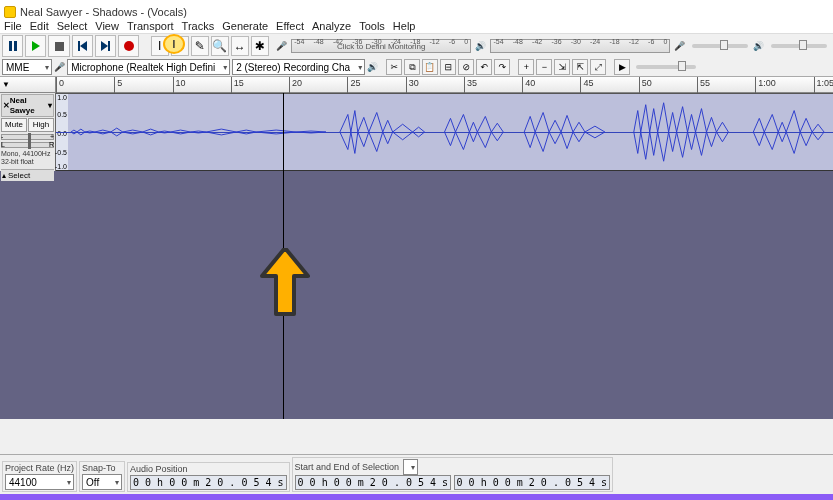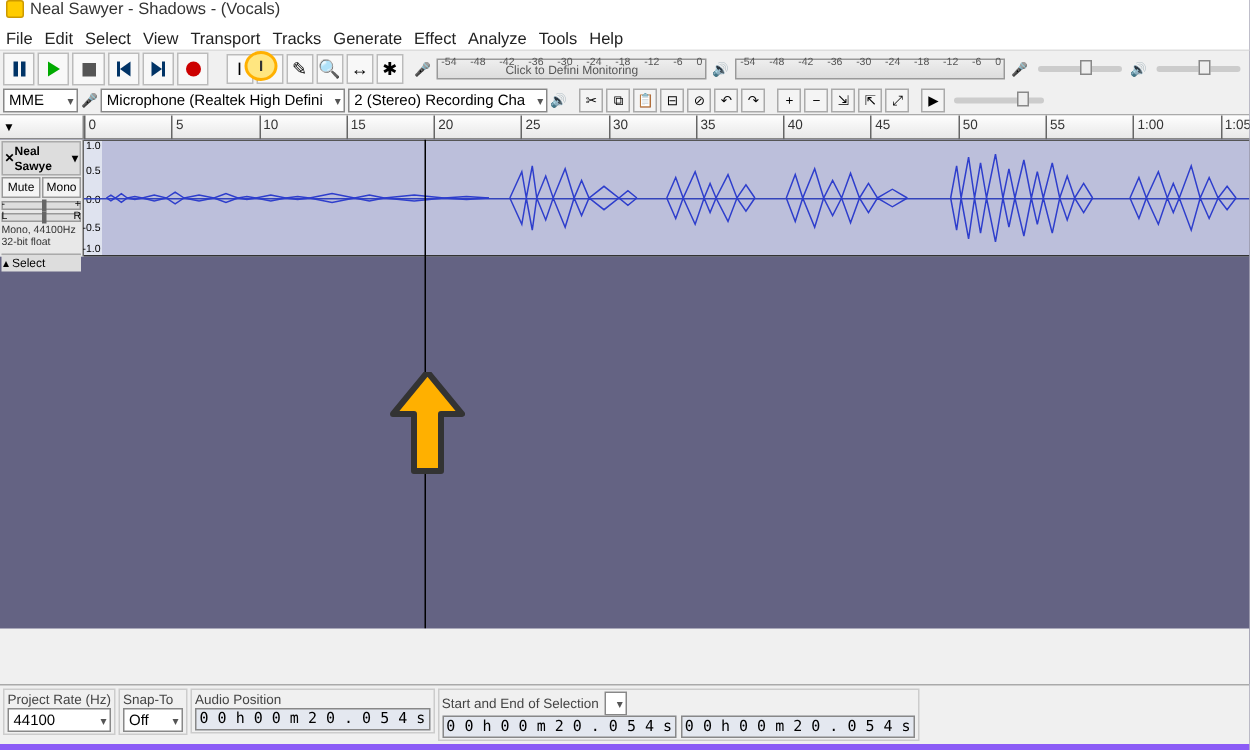--- a/index.html
+++ b/index.html
@@ -1,17 +1,17 @@
 <!DOCTYPE html>
 <html><head>
 <meta charset="utf-8">
 <style>
 * { margin: 0; padding: 0; box-sizing: border-box; }
 body { font-family: "Segoe UI", Tahoma, sans-serif; font-size: 10px; background: #f0f0f0; width: 833px; height: 500px; overflow: hidden; position: relative; }
-.titlebar { height: 18px; background: #fff; display: flex; align-items: flex-start; padding: 0 4px; }
+.titlebar { height: 18px; background: #fff; display: flex; align-items: flex-end; padding: 0 4px; }
 .titlebar .logo { width: 12px; height: 12px; background: #ffcc00; border-radius: 2px; margin-right: 4px; display:inline-block; border:1px solid #cc9900;}
 .titlebar .title { font-size: 11px; color: #333; }
 .menubar { height: 16px; background: #fff; display: flex; gap: 8px; padding: 0 4px; align-items: center; border-bottom: 1px solid #ddd;}
 .menubar span { font-size: 11px; color: #222; cursor: pointer; }
 .toolbars { background: #f0f0f0; border-bottom: 1px solid #aaa; }
 .toolbar-row1 { height: 24px; display: flex; align-items: center; padding: 2px 2px; gap: 2px; position: relative;}
 .toolbar-row2 { height: 18px; display: flex; align-items: center; padding: 1px 2px; gap: 2px; }
 .tb-btn { width: 22px; height: 20px; background: #f8f8f8; border: 1px solid #bbb; display: flex; align-items: center; justify-content: center; cursor: pointer; font-size: 12px;}
 .tb-btn.big { width: 26px; height: 22px; }
 .play-icon { width: 0; height: 0; border-left: 8px solid #0a0; border-top: 5px solid transparent; border-bottom: 5px solid transparent; }
@@ -44,21 +44,21 @@
 .track-panel .mini-slider .knob { position: absolute; width: 3px; height: 8px; background: #666; top: -2px; left: 50%;}
 .track-panel .info { font-size: 7px; margin-top: 2px; color: #333;}
 .track-panel .sel { background: #ddd; border-top: 1px solid #aaa; margin-top: 2px; padding: 1px; display:flex; align-items:center; gap:2px;}
 .waveform { flex: 1; background: #bcbfdb; position: relative; border-top: 1px solid #555; border-bottom: 1px solid #333;}
 .waveform .center { position: absolute; top: 50%; left: 0; right: 0; height: 1px; background: #3344bb; }
 .waveform svg { position: absolute; top: 0; left: 0; width: 100%; height: 100%; }
 .playhead { position: absolute; top: 0; bottom: 0; width: 1px; background: #000; left: 283px; z-index: 3;}
 .arrow-annotation { position: absolute; left: 260px; top: 155px; z-index: 10;}
 .arrow-annotation svg { width: 50px; height: 70px; }
 .status-area { position: absolute; bottom: 0; left: 0; right: 0; background: #f0f0f0; border-top: 1px solid #aaa;}
-.selection-bar { display: flex; padding: 2px; gap: 2px; align-items: flex-start; border-bottom: 4px solid #8b5cf6; font-size: 9px;}
+.selection-bar { display: flex; padding: 2px; gap: 2px; align-items: flex-end; border-bottom: 6px solid #8b5cf6; font-size: 9px;}
 .sel-group { border: 1px solid #ccc; padding: 1px 2px;}
 .sel-group .label { font-size: 9px; color: #444; display: block; margin-bottom: 1px;}
 .spinner { background: #e4e8f0; border: 1px solid #888; font-family: monospace; font-size: 10px; padding: 1px 2px; display: inline-block;}
 .statusbar { height: 16px; padding: 2px 4px; font-size: 10px; color: #333; display:flex; align-items:center;}
 </style>
 </head>
 <body>
 
 <div class="titlebar">
   <span class="logo"></span>
@@ -216,21 +216,21 @@
 <div class="track-area">
   <div class="track">
     <div class="track-panel">
       <div class="name">
         <span>✕</span>
         <span>Neal Sawye</span>
         <span>▾</span>
       </div>
       <div class="btns">
         <div class="mute">Mute</div>
-        <div class="solo">Mono</div>
+        <div class="solo">High</div>
       </div>
       <div class="mini-slider">
         <span style="position:absolute;left:-1px;top:-2px;font-size:7px">-</span>
         <div class="knob"></div>
         <span style="position:absolute;right:-1px;top:-2px;font-size:7px">+</span>
       </div>
       <div class="mini-slider">
         <span style="position:absolute;left:-1px;top:-2px;font-size:7px">L</span>
         <div class="knob"></div>
         <span style="position:absolute;right:-1px;top:-2px;font-size:7px">R</span>

